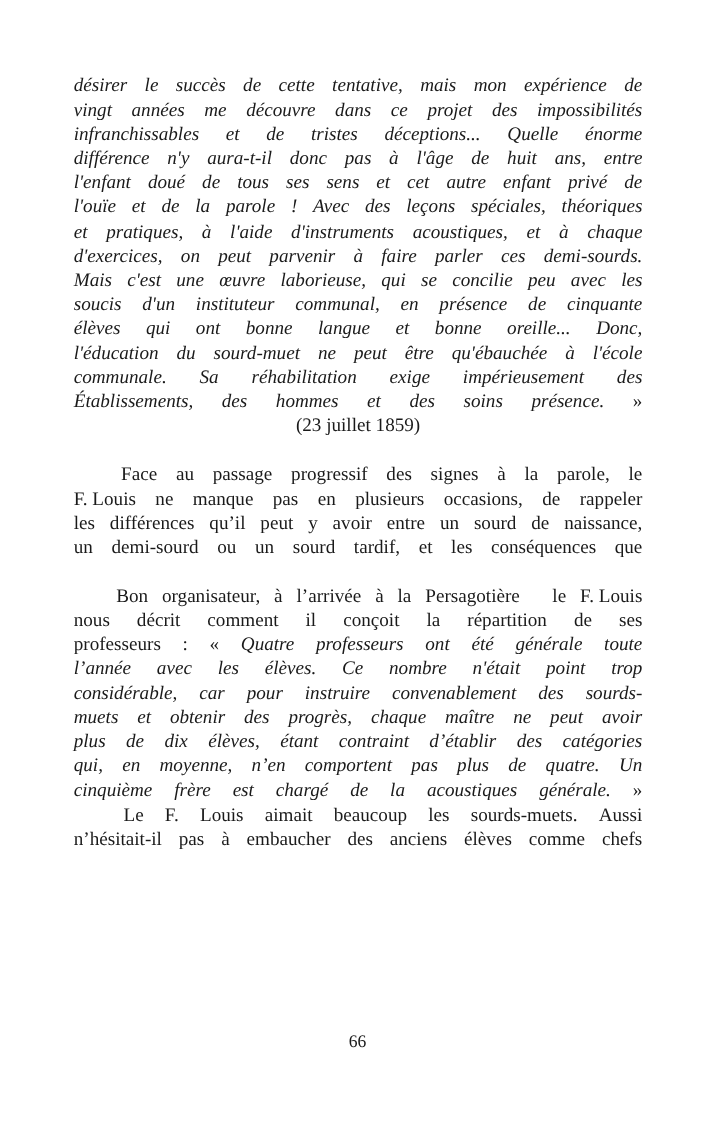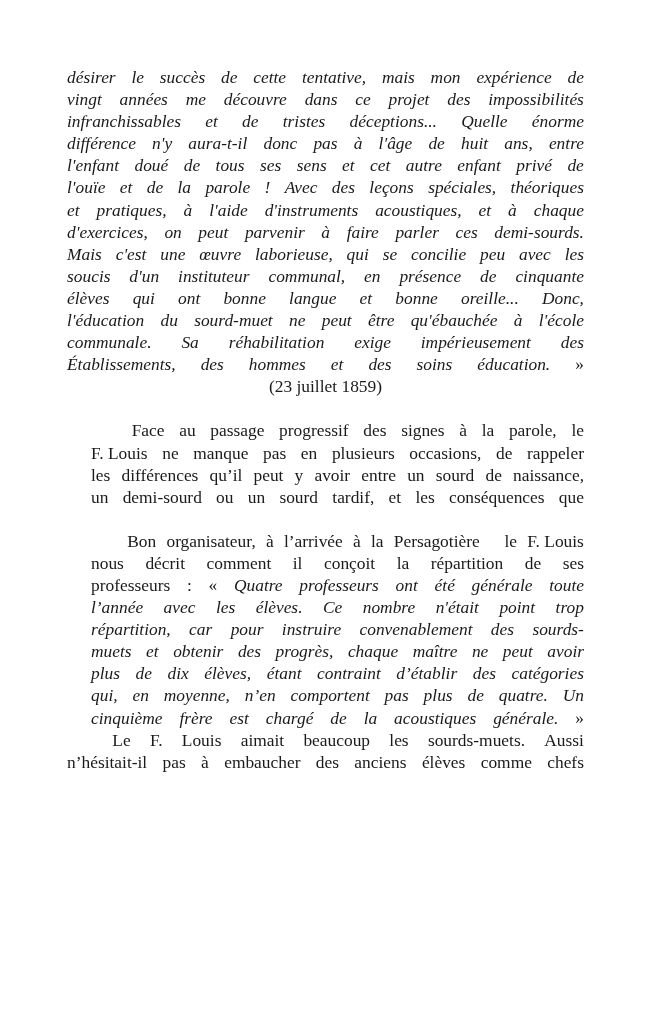--- a/index.html
+++ b/index.html
@@ -35,21 +35,20 @@
 
   
   .para {
     margin: 0;
   }
   .para + .para {
     margin-top: 0;
   }
   .para.spaced {
     margin-top: 22px;
-    margin-left: 24px;
   }
 
   .line {
     display: flex;
     width: 100%;
     font-size: 17.4px;
     line-height: 22.1px;
     height: 22.1px;
     white-space: pre;
     align-items: baseline;
@@ -106,42 +105,43 @@
         <div class="line justify"><span class="w italic">différence</span><span class="w italic">n'y</span><span class="w italic">aura-t-il</span><span class="w italic">donc</span><span class="w italic">pas</span><span class="w italic">à</span><span class="w italic">l'âge</span><span class="w italic">de</span><span class="w italic">huit</span><span class="w italic">ans,</span><span class="w italic">entre</span></div>
         <div class="line justify"><span class="w italic">l'enfant</span><span class="w italic">doué</span><span class="w italic">de</span><span class="w italic">tous</span><span class="w italic">ses</span><span class="w italic">sens</span><span class="w italic">et</span><span class="w italic">cet</span><span class="w italic">autre</span><span class="w italic">enfant</span><span class="w italic">privé</span><span class="w italic">de</span></div>
         <div class="line justify"><span class="w italic">l'ouïe</span><span class="w italic">et</span><span class="w italic">de</span><span class="w italic">la</span><span class="w italic">parole</span><span class="w italic">!</span><span class="w italic">Avec</span><span class="w italic">des</span><span class="w italic">leçons</span><span class="w italic">spéciales,</span><span class="w italic">théoriques</span></div>
         <div class="line justify"><span class="w italic">et</span><span class="w italic">pratiques,</span><span class="w italic">à</span><span class="w italic">l'aide</span><span class="w italic">d'instruments</span><span class="w italic">acoustiques,</span><span class="w italic">et</span><span class="w italic">à</span><span class="w italic">chaque</span></div>
         <div class="line justify"><span class="w italic">d'exercices,</span><span class="w italic">on</span><span class="w italic">peut</span><span class="w italic">parvenir</span><span class="w italic">à</span><span class="w italic">faire</span><span class="w italic">parler</span><span class="w italic">ces</span><span class="w italic">demi-sourds.</span></div>
         <div class="line justify"><span class="w italic">Mais</span><span class="w italic">c'est</span><span class="w italic">une</span><span class="w italic">œuvre</span><span class="w italic">laborieuse,</span><span class="w italic">qui</span><span class="w italic">se</span><span class="w italic">concilie</span><span class="w italic">peu</span><span class="w italic">avec</span><span class="w italic">les</span></div>
         <div class="line justify"><span class="w italic">soucis</span><span class="w italic">d'un</span><span class="w italic">instituteur</span><span class="w italic">communal,</span><span class="w italic">en</span><span class="w italic">présence</span><span class="w italic">de</span><span class="w italic">cinquante</span></div>
         <div class="line justify"><span class="w italic">élèves</span><span class="w italic">qui</span><span class="w italic">ont</span><span class="w italic">bonne</span><span class="w italic">langue</span><span class="w italic">et</span><span class="w italic">bonne</span><span class="w italic">oreille...</span><span class="w italic">Donc,</span></div>
         <div class="line justify"><span class="w italic">l'éducation</span><span class="w italic">du</span><span class="w italic">sourd-muet</span><span class="w italic">ne</span><span class="w italic">peut</span><span class="w italic">être</span><span class="w italic">qu'ébauchée</span><span class="w italic">à</span><span class="w italic">l'école</span></div>
         <div class="line justify"><span class="w italic">communale.</span><span class="w italic">Sa</span><span class="w italic">réhabilitation</span><span class="w italic">exige</span><span class="w italic">impérieusement</span><span class="w italic">des</span></div>
-        <div class="line justify"><span class="w italic">Établissements,</span><span class="w italic">des</span><span class="w italic">hommes</span><span class="w italic">et</span><span class="w italic">des</span><span class="w italic">soins</span><span class="w italic">éducation.</span><span class="w roman">»</span></div>
+        <div class="line justify"><span class="w italic">Établissements,</span><span class="w italic">des</span><span class="w italic">hommes</span><span class="w italic">et</span><span class="w italic">des</span><span class="w italic">soins</span><span class="w italic">présence.</span><span class="w roman">»</span></div>
       </div>
       <div class="para">
         <div class="line last"><span class="w roman">(23 juillet 1859)</span></div>
       </div>
       <div class="para spaced">
         <div class="line justify"><span class="indent"></span><span class="w roman">Face</span><span class="w roman">au</span><span class="w roman">passage</span><span class="w roman">progressif</span><span class="w roman">des</span><span class="w roman">signes</span><span class="w roman">à</span><span class="w roman">la</span><span class="w roman">parole,</span><span class="w roman">le</span></div>
         <div class="line justify"><span class="w roman">F. Louis</span><span class="w roman">ne</span><span class="w roman">manque</span><span class="w roman">pas</span><span class="w roman">en</span><span class="w roman">plusieurs</span><span class="w roman">occasions,</span><span class="w roman">de</span><span class="w roman">rappeler</span></div>
         <div class="line justify"><span class="w roman">les</span><span class="w roman">différences</span><span class="w roman">qu’il</span><span class="w roman">peut</span><span class="w roman">y</span><span class="w roman">avoir</span><span class="w roman">entre</span><span class="w roman">un</span><span class="w roman">sourd</span><span class="w roman">de</span><span class="w roman">naissance,</span></div>
         <div class="line justify"><span class="w roman">un</span><span class="w roman">demi-sourd</span><span class="w roman">ou</span><span class="w roman">un</span><span class="w roman">sourd</span><span class="w roman">tardif,</span><span class="w roman">et</span><span class="w roman">les</span><span class="w roman">conséquences</span><span class="w roman">que</span></div>
       </div>
       <div class="para spaced">
         <div class="line justify"><span class="indent"></span><span class="w roman">Bon</span><span class="w roman">organisateur,</span><span class="w roman">à</span><span class="w roman">l’arrivée</span><span class="w roman">à</span><span class="w roman">la</span><span class="w roman">Persagotière</span><span class="w roman"> </span><span class="w roman">le</span><span class="w roman">F. Louis</span></div>
         <div class="line justify"><span class="w roman">nous</span><span class="w roman">décrit</span><span class="w roman">comment</span><span class="w roman">il</span><span class="w roman">conçoit</span><span class="w roman">la</span><span class="w roman">répartition</span><span class="w roman">de</span><span class="w roman">ses</span></div>
         <div class="line justify"><span class="w roman">professeurs</span><span class="w roman">:</span><span class="w roman">«</span><span class="w italic">Quatre</span><span class="w italic">professeurs</span><span class="w italic">ont</span><span class="w italic">été</span><span class="w italic">générale</span><span class="w italic">toute</span></div>
         <div class="line justify"><span class="w italic">l’année</span><span class="w italic">avec</span><span class="w italic">les</span><span class="w italic">élèves.</span><span class="w italic">Ce</span><span class="w italic">nombre</span><span class="w italic">n'était</span><span class="w italic">point</span><span class="w italic">trop</span></div>
-        <div class="line justify"><span class="w italic">répartition,</span><span class="w italic">car</span><span class="w italic">pour</span><span class="w italic">instruire</span><span class="w italic">convenablement</span><span class="w italic">des</span><span class="w italic">sourds-</span></div>
+        <div class="line justify"><span class="w italic">considérable,</span><span class="w italic">car</span><span class="w italic">pour</span><span class="w italic">instruire</span><span class="w italic">convenablement</span><span class="w italic">des</span><span class="w italic">sourds-</span></div>
         <div class="line justify"><span class="w italic">muets</span><span class="w italic">et</span><span class="w italic">obtenir</span><span class="w italic">des</span><span class="w italic">progrès,</span><span class="w italic">chaque</span><span class="w italic">maître</span><span class="w italic">ne</span><span class="w italic">peut</span><span class="w italic">avoir</span></div>
         <div class="line justify"><span class="w italic">plus</span><span class="w italic">de</span><span class="w italic">dix</span><span class="w italic">élèves,</span><span class="w italic">étant</span><span class="w italic">contraint</span><span class="w italic">d’établir</span><span class="w italic">des</span><span class="w italic">catégories</span></div>
         <div class="line justify"><span class="w italic">qui,</span><span class="w italic">en</span><span class="w italic">moyenne,</span><span class="w italic">n’en</span><span class="w italic">comportent</span><span class="w italic">pas</span><span class="w italic">plus</span><span class="w italic">de</span><span class="w italic">quatre.</span><span class="w italic">Un</span></div>
         <div class="line justify"><span class="w italic">cinquième</span><span class="w italic">frère</span><span class="w italic">est</span><span class="w italic">chargé</span><span class="w italic">de</span><span class="w italic">la</span><span class="w italic">acoustiques</span><span class="w italic">générale.</span><span class="w roman">»</span></div>
       </div>
       <div class="para">
         <div class="line justify"><span class="indent"></span><span class="w roman">Le</span><span class="w roman">F.</span><span class="w roman">Louis</span><span class="w roman">aimait</span><span class="w roman">beaucoup</span><span class="w roman">les</span><span class="w roman">sourds-muets.</span><span class="w roman">Aussi</span></div>
         <div class="line justify"><span class="w roman">n’hésitait-il</span><span class="w roman">pas</span><span class="w roman">à</span><span class="w roman">embaucher</span><span class="w roman">des</span><span class="w roman">anciens</span><span class="w roman">élèves</span><span class="w roman">comme</span><span class="w roman">chefs</span></div>
       </div>
     </div>
 
+  <div class="folio">66</div>
 
 </div>
 
 </body></html>

